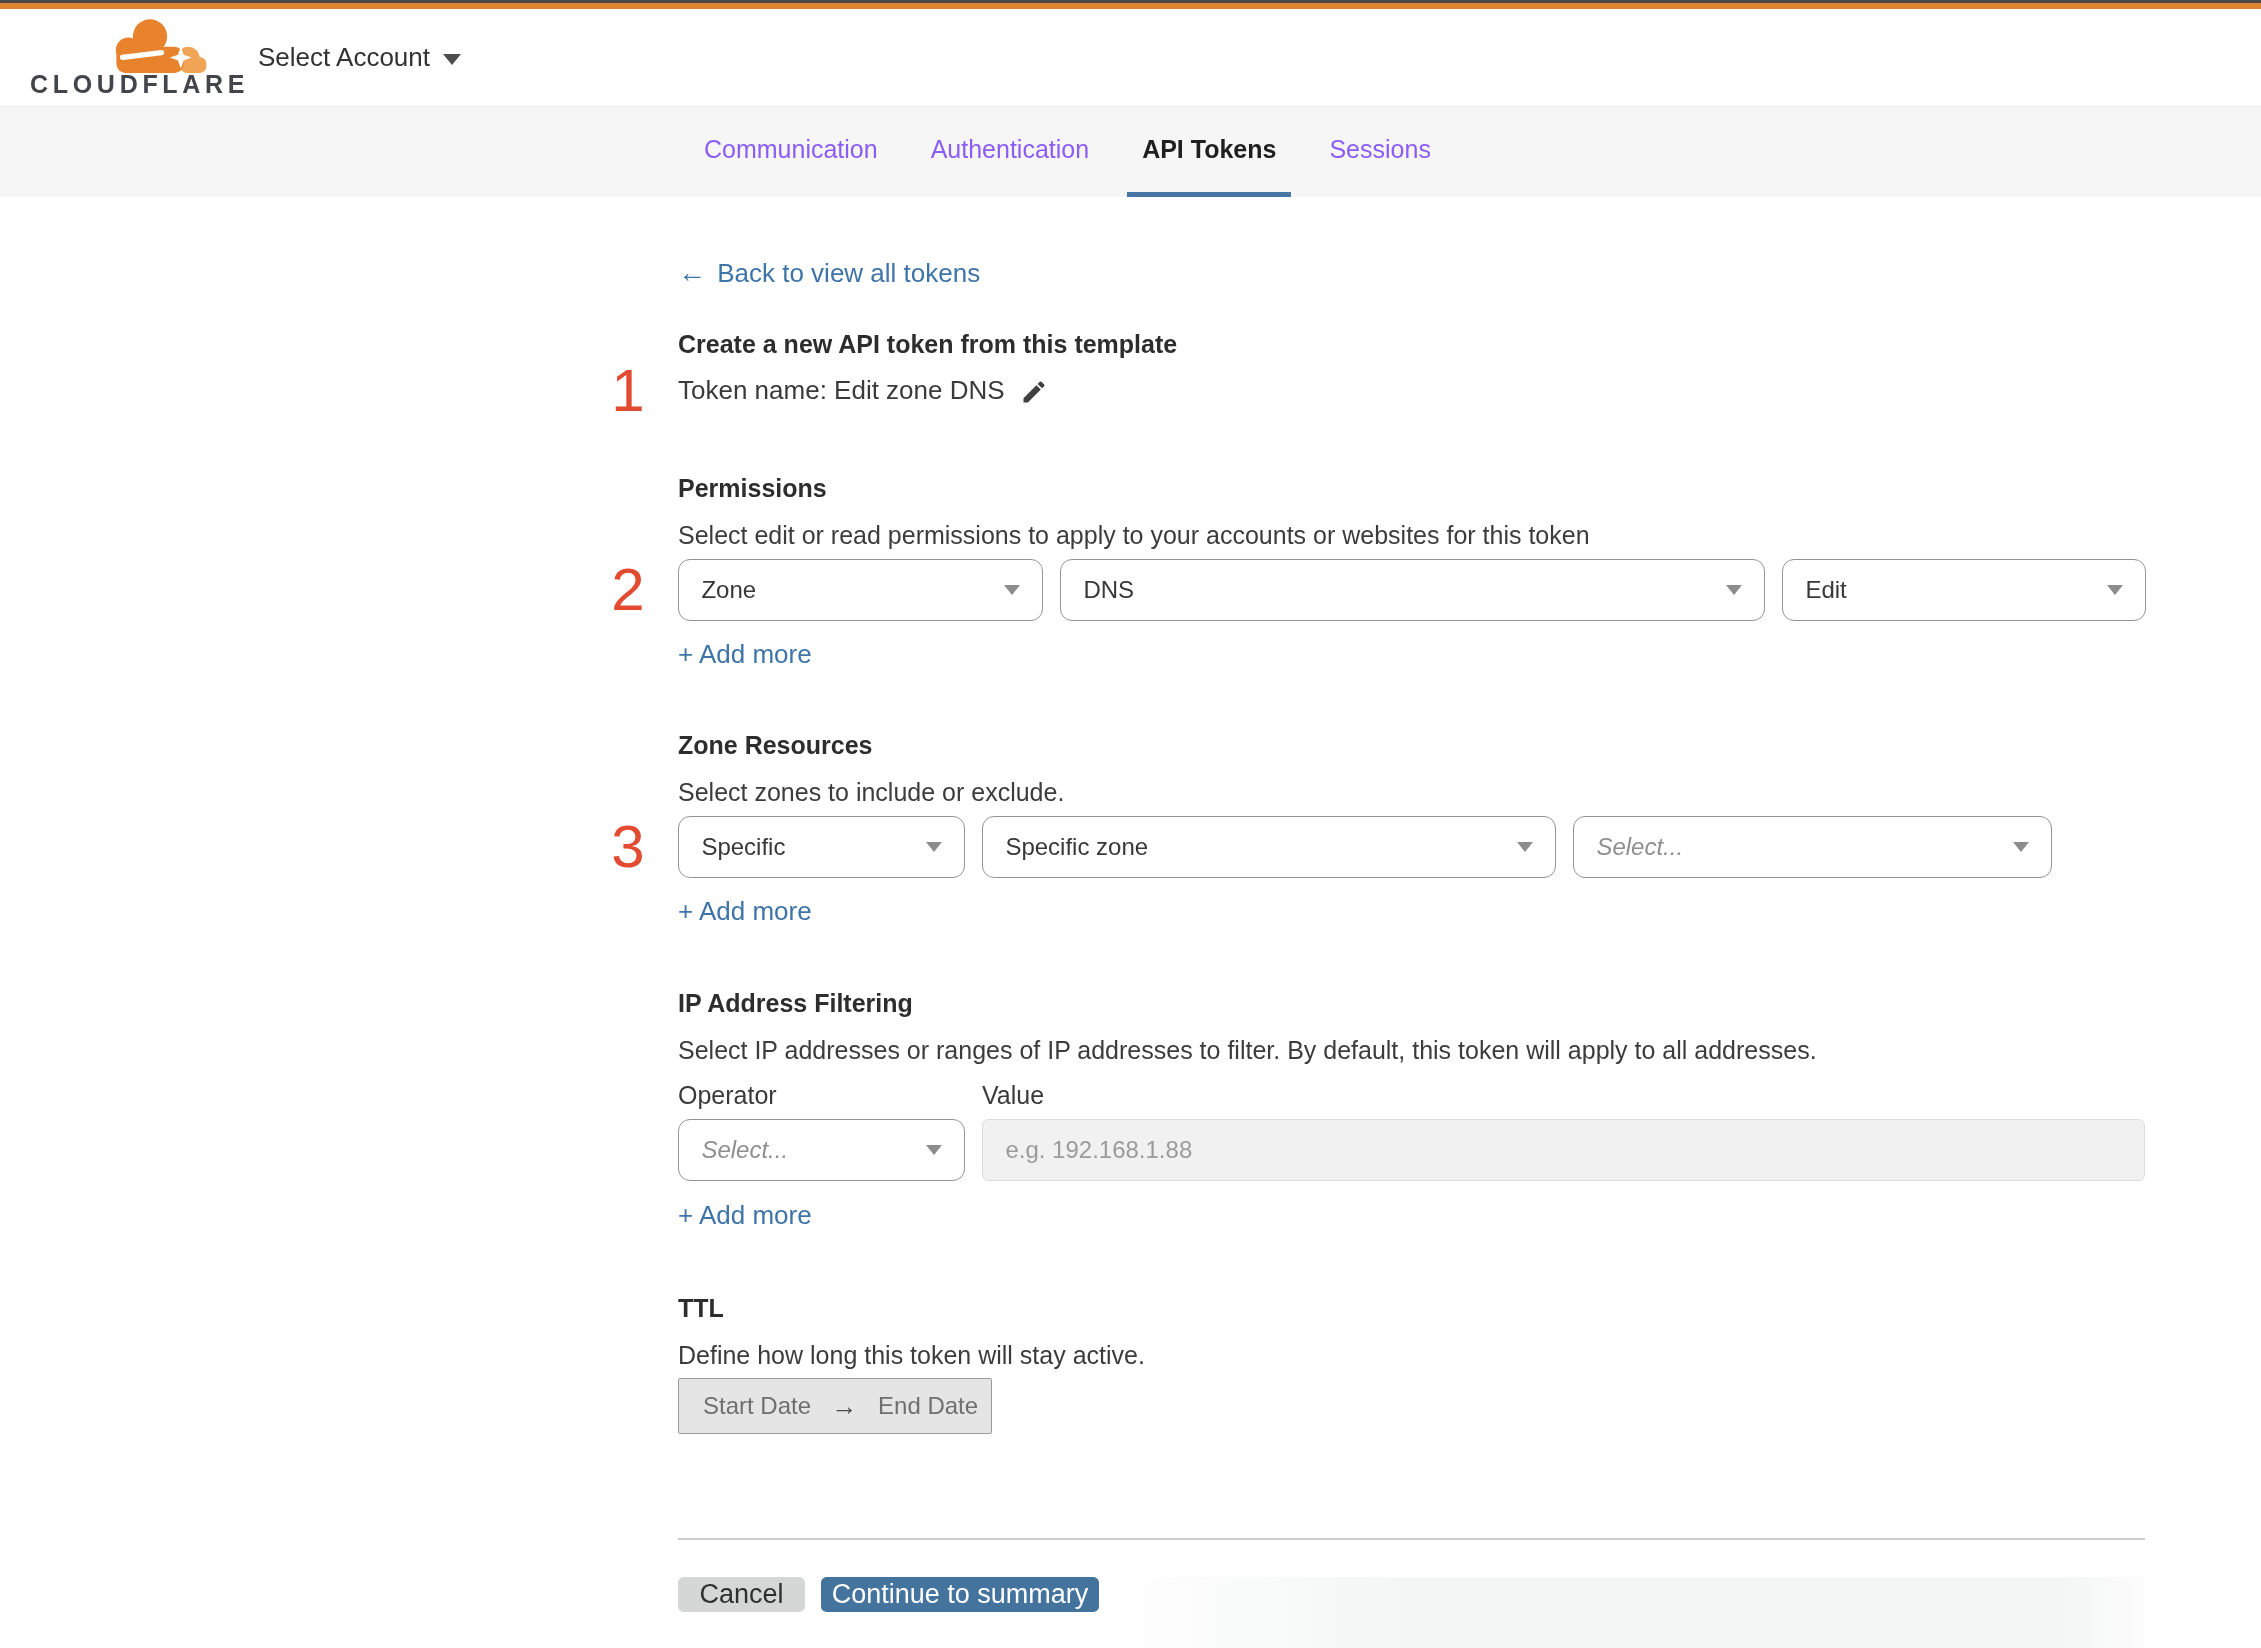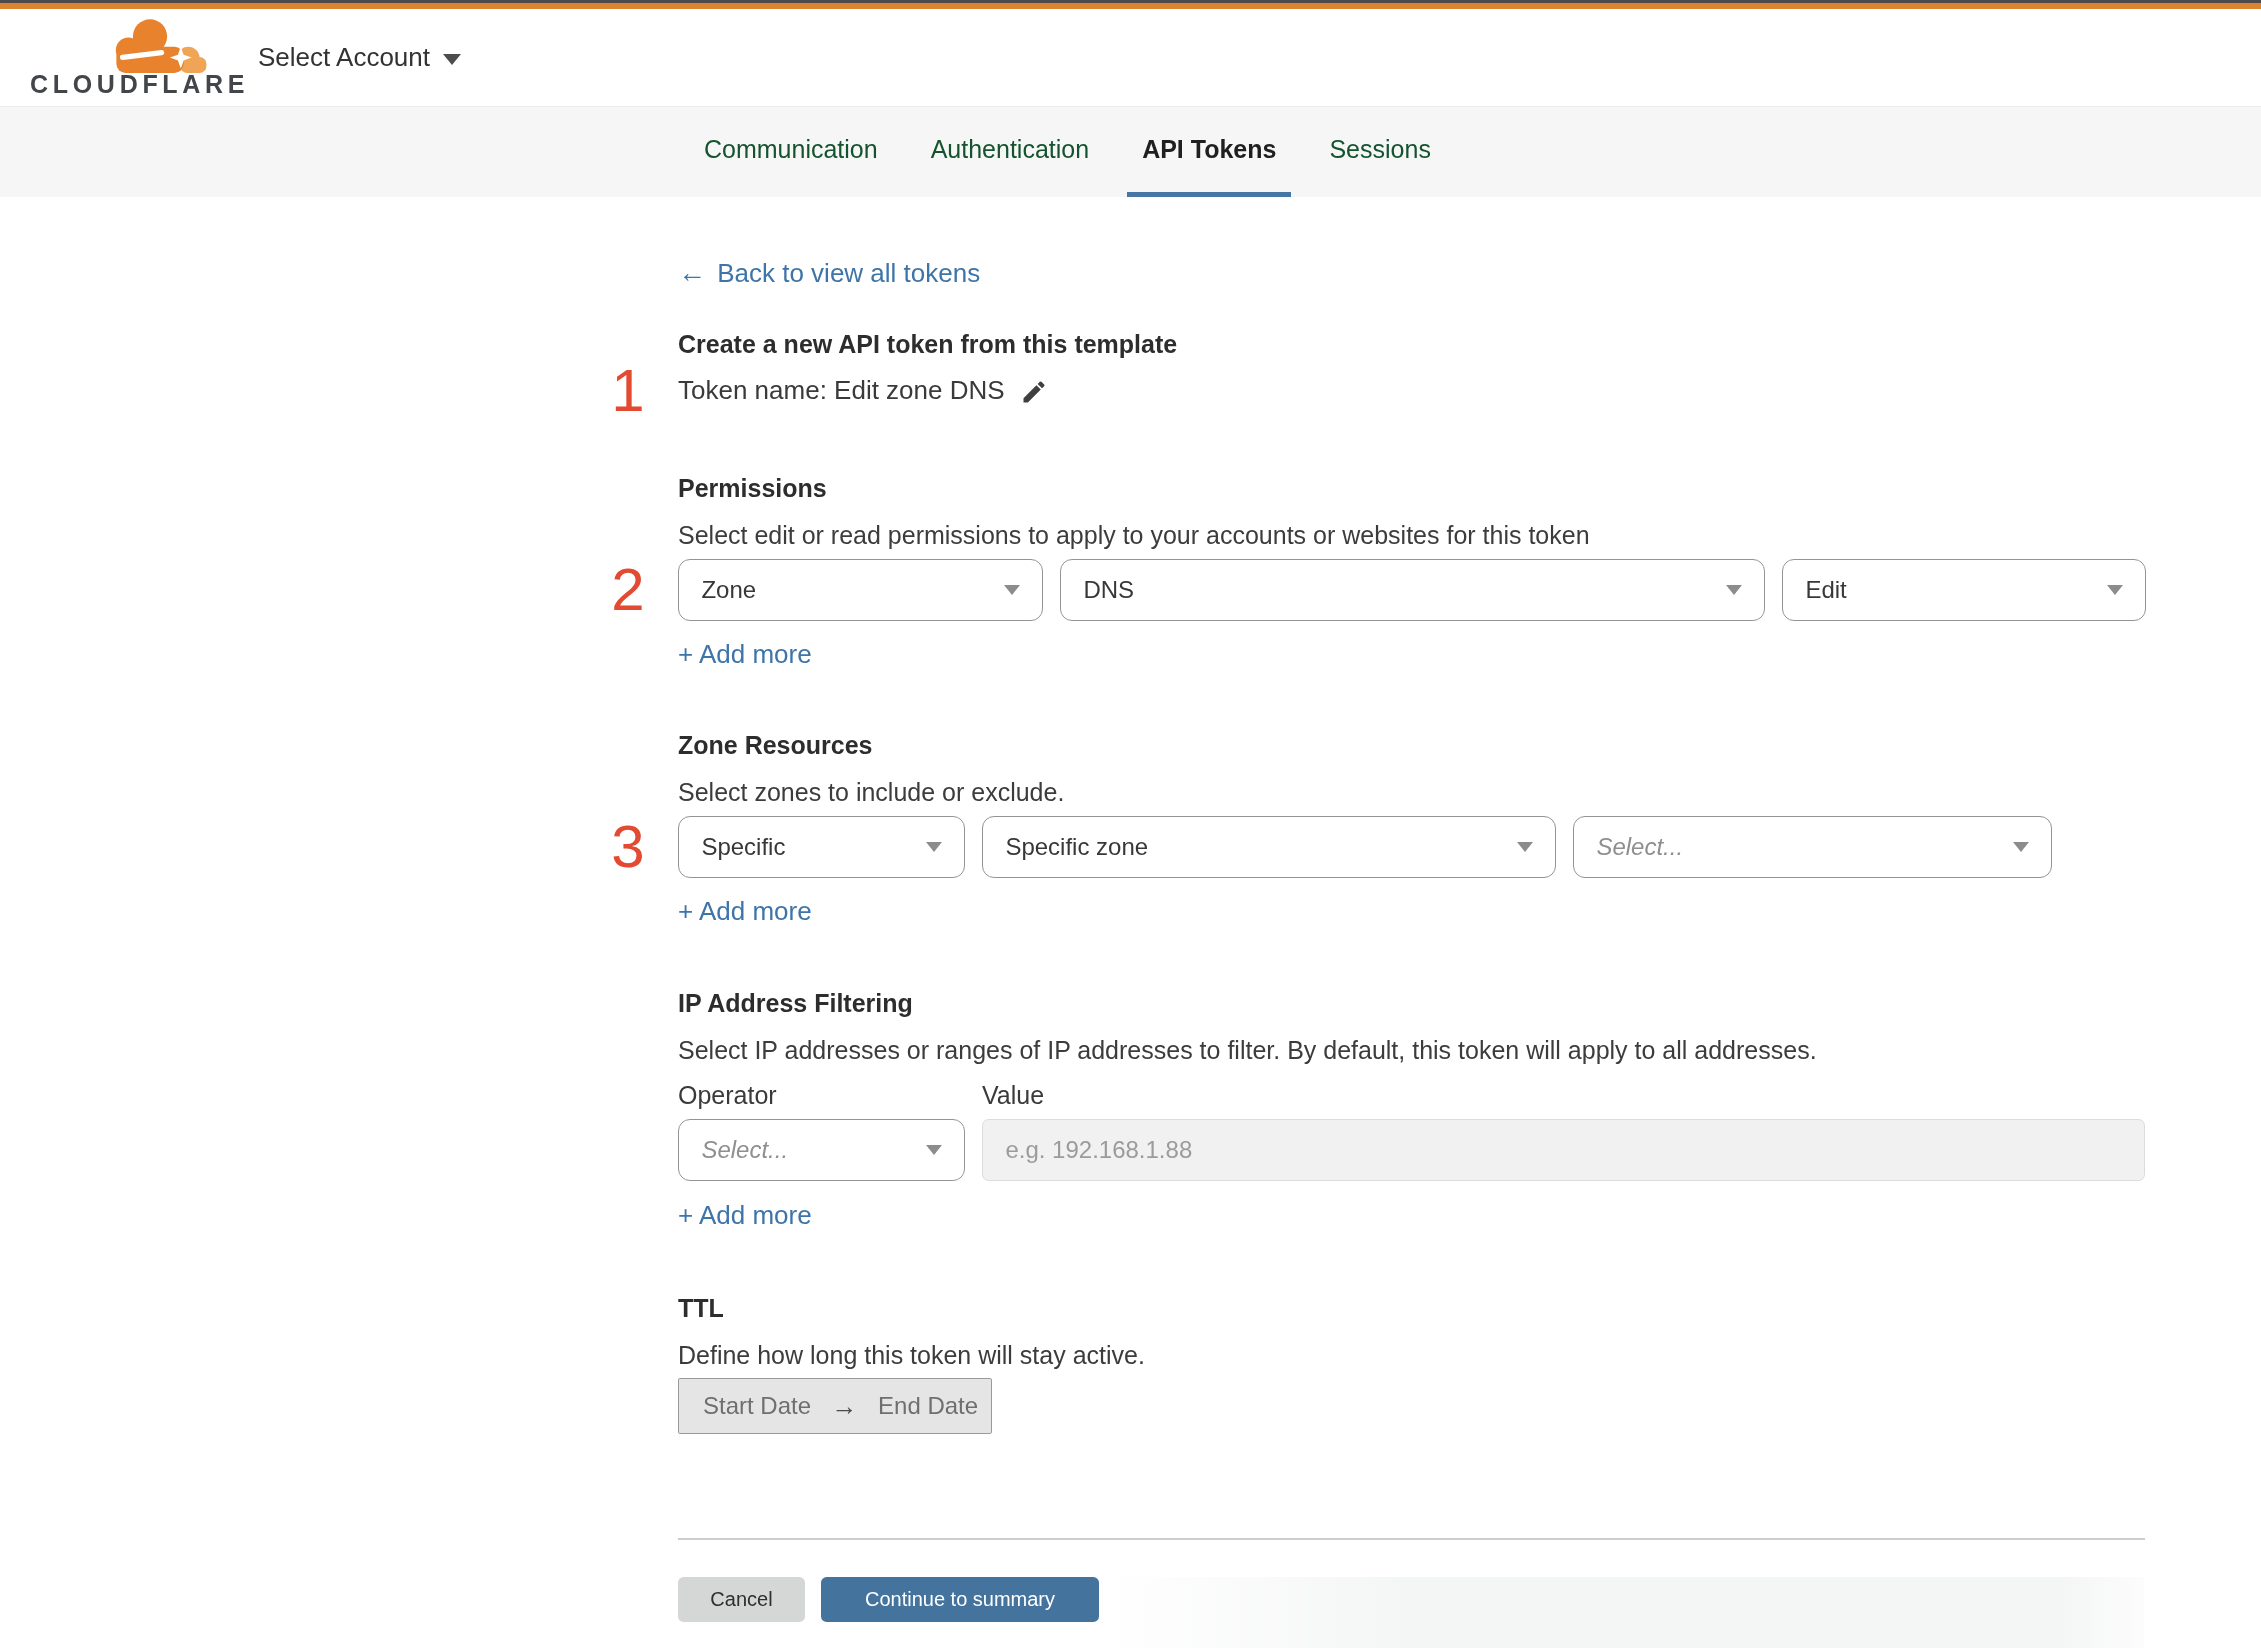--- a/index.html
+++ b/index.html
@@ -64,21 +64,21 @@
     display: flex;
     align-items: stretch;
     padding-left: 689px;
   }
   .tab {
     display: flex;
     align-items: center;
     padding: 0 15px;
     margin-right: 23px;
     font-size: 25px;
-    color: #14532d;
+    color: #8b5cf6;
     cursor: pointer;
     border-bottom: 5.6px solid transparent;
   }
   .tab.active {
     color: #1f1f1f;
     font-weight: 600;
     border-bottom-color: #4677a4;
   }
 
   
@@ -256,24 +256,24 @@
 
   .btn-row {
     margin-top: 37px;
     margin-left: 76px;
     display: flex;
     gap: 16px;
     position: relative;
     z-index: 1;
   }
   .btn {
-    height: 45px;
+    height: 35px;
     border-radius: 5.6px;
     border: none;
-    font-size: 20px;
+    font-size: 27px;
     font-family: "Liberation Sans", sans-serif;
     display: flex;
     align-items: center;
     justify-content: center;
     cursor: pointer;
   }
   .btn-cancel {
     width: 127px;
     background: #d5d6d6;
     color: #2f2f2f;

